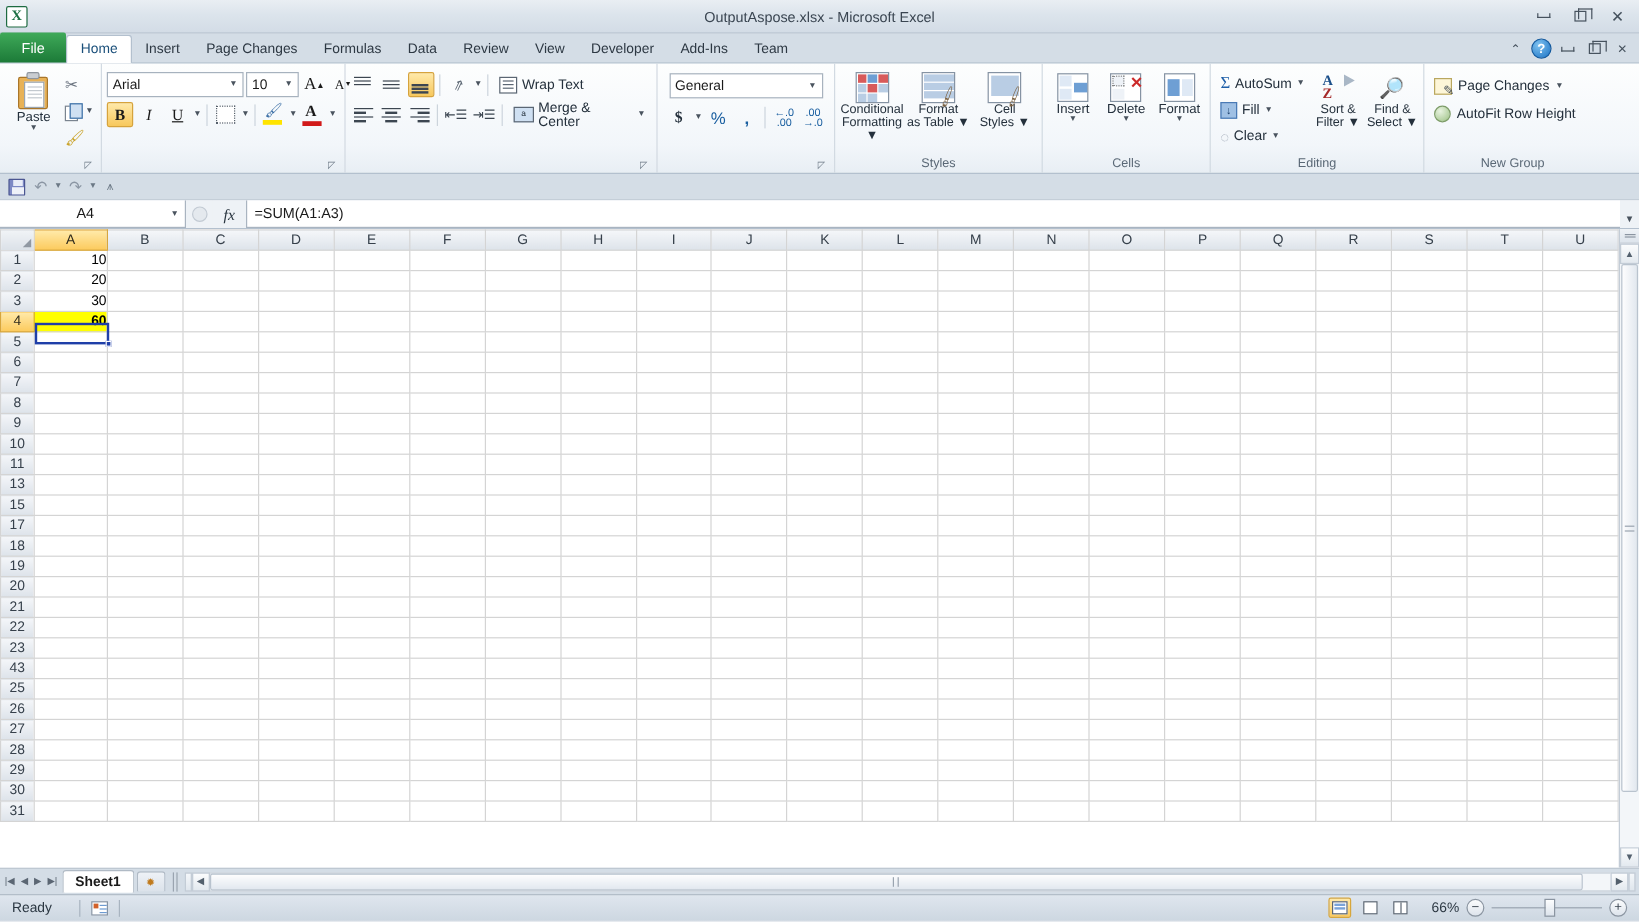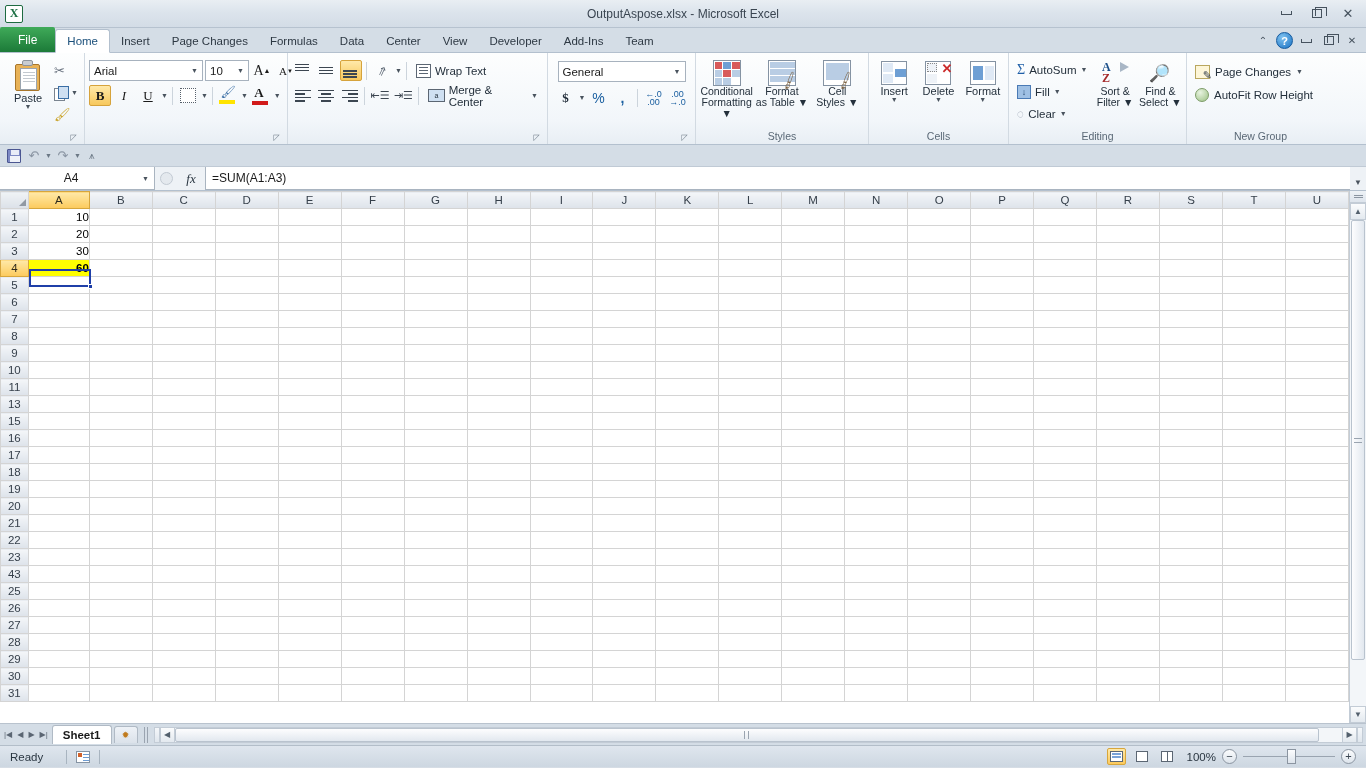--- a/index.html
+++ b/index.html
@@ -363,21 +363,21 @@
   </div>
 </div>
 
 <div class="tabbar">
   <div class="tab file">File</div>
   <div class="tab active">Home</div>
   <div class="tab">Insert</div>
   <div class="tab">Page Changes</div>
   <div class="tab">Formulas</div>
   <div class="tab">Data</div>
-  <div class="tab">Center</div>
+  <div class="tab">Review</div>
   <div class="tab">View</div>
   <div class="tab">Developer</div>
   <div class="tab">Add-Ins</div>
   <div class="tab">Team</div>
   <div class="tabbar-right">
     <div class="tb-ico">⌃</div>
     <div class="helpq">?</div>
     <div class="tb-ico">
         <span class="gl-min"></span>
       </div>
@@ -1063,44 +1063,20 @@
             <td class="cell" style="width: 64px;"></td>
             <td class="cell" style="width: 64px;"></td>
             <td class="cell" style="width: 64px;"></td>
             <td class="cell" style="width: 64px;"></td>
             <td class="cell" style="width: 64px;"></td>
             <td class="cell" style="width: 64px;"></td>
             <td class="cell" style="width: 64px;"></td>
             <td class="cell" style="width: 64px;"></td>
           </tr>
           <tr>
-            <th class="rowh">16</th>
-            <td class="cell" style="width: 62px;"></td>
-            <td class="cell" style="width: 64px;"></td>
-            <td class="cell" style="width: 64px;"></td>
-            <td class="cell" style="width: 64px;"></td>
-            <td class="cell" style="width: 64px;"></td>
-            <td class="cell" style="width: 64px;"></td>
-            <td class="cell" style="width: 64px;"></td>
-            <td class="cell" style="width: 64px;"></td>
-            <td class="cell" style="width: 64px;"></td>
-            <td class="cell" style="width: 64px;"></td>
-            <td class="cell" style="width: 64px;"></td>
-            <td class="cell" style="width: 64px;"></td>
-            <td class="cell" style="width: 64px;"></td>
-            <td class="cell" style="width: 64px;"></td>
-            <td class="cell" style="width: 64px;"></td>
-            <td class="cell" style="width: 64px;"></td>
-            <td class="cell" style="width: 64px;"></td>
-            <td class="cell" style="width: 64px;"></td>
-            <td class="cell" style="width: 64px;"></td>
-            <td class="cell" style="width: 64px;"></td>
-            <td class="cell" style="width: 64px;"></td>
-          </tr>
-          <tr>
             <th class="rowh">17</th>
             <td class="cell" style="width: 62px;"></td>
             <td class="cell" style="width: 64px;"></td>
             <td class="cell" style="width: 64px;"></td>
             <td class="cell" style="width: 64px;"></td>
             <td class="cell" style="width: 64px;"></td>
             <td class="cell" style="width: 64px;"></td>
             <td class="cell" style="width: 64px;"></td>
             <td class="cell" style="width: 64px;"></td>
             <td class="cell" style="width: 64px;"></td>
@@ -1511,21 +1487,21 @@
         <span class="vb-normal">
           <i></i>
         </span>
       </div>
     <div class="view-btn">
         <span class="vb-page"></span>
       </div>
     <div class="view-btn">
         <span class="vb-pbreak"></span>
       </div>
-    <div class="zoompct">100%</div>
+    <div class="zoompct">66%</div>
     <div class="zm-btn">−</div>
     <div class="zm-track">
       <div class="line"></div>
         <div class="tickm"></div>
       <div class="zm-handle"></div>
     </div>
     <div class="zm-btn">+</div>
   </div>
 </div>
 

